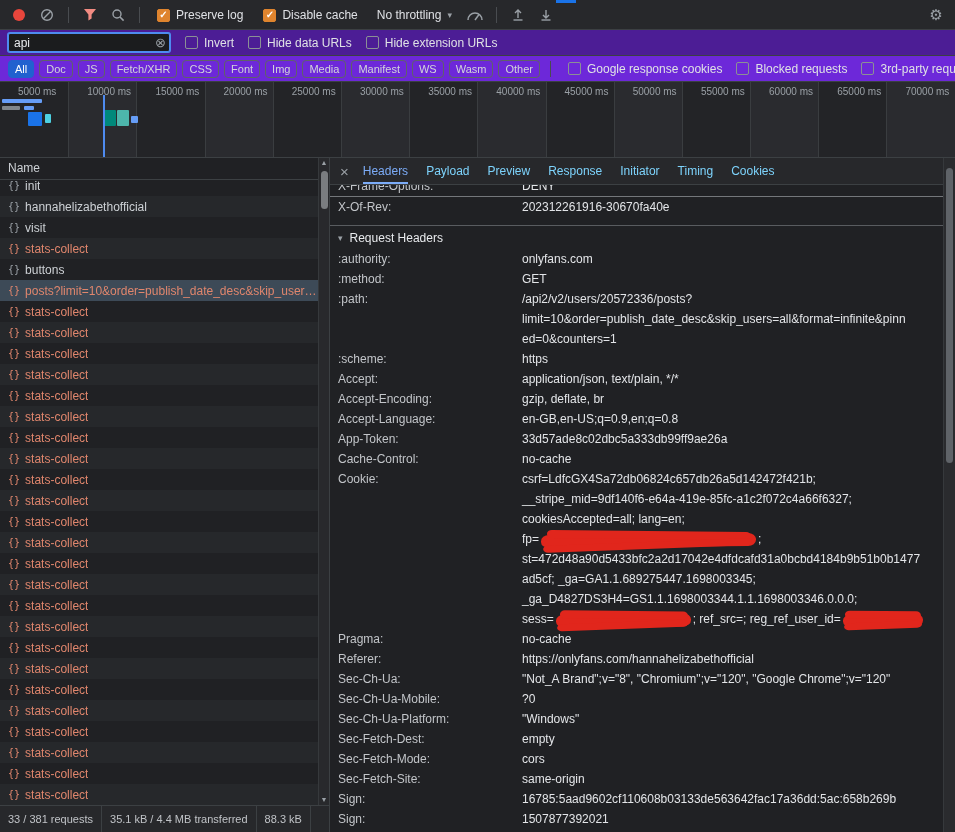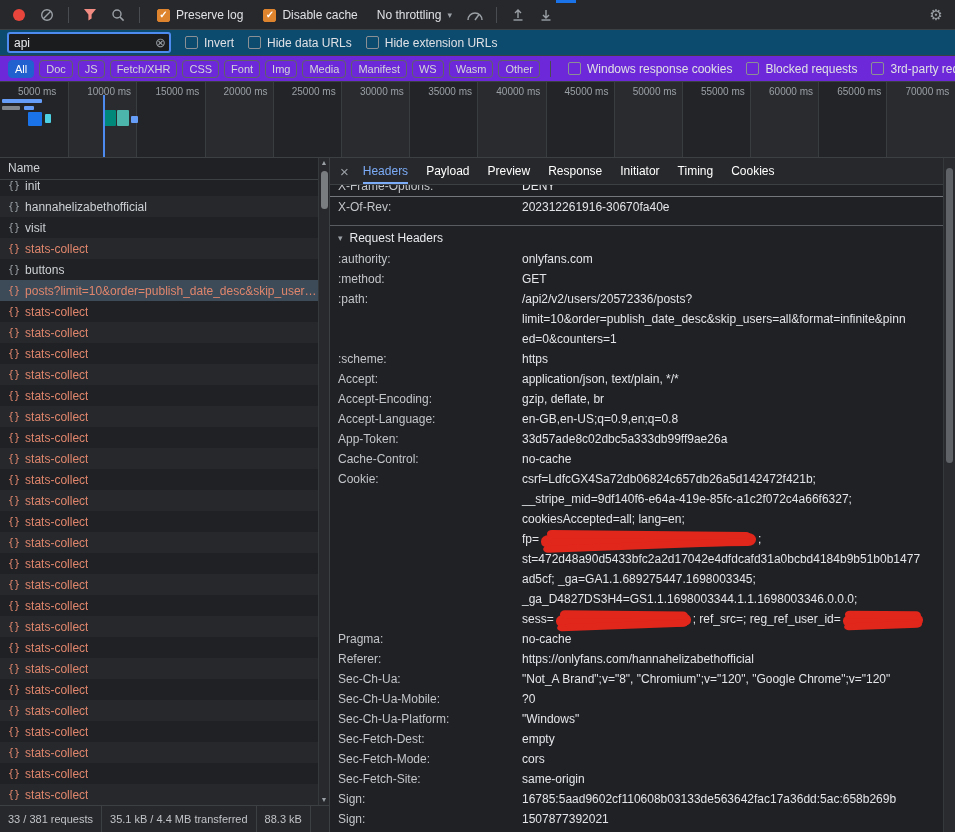--- a/index.html
+++ b/index.html
@@ -11,21 +11,21 @@
     font-size: 12px;
   }
   .devtools { position: relative; width: 955px; height: 832px; display: flex; flex-direction: column; }
 
   .load-strip { position: absolute; top: 0; left: 556px; width: 20px; height: 3px; background: #1a73e8; z-index: 9; }
 
   
   .toolbar-main { height: 30px; flex: 0 0 30px; display: flex; align-items: center; padding: 0 8px; gap: 6px;
     background: #27282b; border-bottom: 1px solid #3c4043; }
   .toolbar-filter { height: 26px; flex: 0 0 26px; display: flex; align-items: center; padding: 0 8px;
-    background: #0c4a6e; border-bottom: 1px solid #3c4043; }
+    background: #4c1d95; border-bottom: 1px solid #3c4043; }
   .toolbar-types { height: 26px; flex: 0 0 26px; display: flex; align-items: center; padding: 0 8px; gap: 6px;
     background: #6d28d9; border-bottom: 1px solid #3c4043; }
   .icon-btn { display: inline-flex; align-items: center; justify-content: center; width: 22px; height: 22px; cursor: pointer; flex: 0 0 auto; }
   .record-dot { width: 12px; height: 12px; border-radius: 50%; background: #e8463c; }
   .gear { font-size: 15px; color: #9aa0a6; }
   .toolbar-divider { width: 1px; height: 16px; background: #494c50; margin: 0 4px; flex: 0 0 1px; }
   .flex-spacer { flex: 1; }
   .cb-row { display: inline-flex; align-items: center; }
   .cb-group { display: inline-flex; align-items: center; gap: 6px; margin: 0 7px; cursor: pointer; color: #dfe1e5; white-space: nowrap; }
   .cb { width: 13px; height: 13px; border: 1px solid #8b9095; border-radius: 2px; display: inline-flex;
@@ -82,21 +82,21 @@
   .statusbar { height: 27px; flex: 0 0 27px; border-top: 1px solid #3c4043; background: #27282b;
     display: flex; align-items: center; font-size: 11px; color: #c0c3c7; overflow: hidden; }
   .status-cell { padding: 0 8px; border-right: 1px solid #3c4043; height: 100%; display: flex; align-items: center; white-space: nowrap; }
 
   
   .right-pane { flex: 1; min-width: 0; display: flex; flex-direction: column; position: relative; background: #202124; }
   .dtabs { height: 27px; flex: 0 0 27px; display: flex; align-items: center; gap: 14px; padding: 0 10px 0 10px;
     border-bottom: 1px solid #3c4043; background: #27282b; padding-right: 14px; }
   .tab-close { color: #9aa0a6; font-size: 15px; cursor: pointer; line-height: 1; }
   .dtab-wrap { display: inline-flex; align-items: center; gap: 18px; height: 100%; }
-  .dtab { color: #ffffff; height: 100%; display: inline-flex; align-items: center; border-bottom: 2px solid transparent;
+  .dtab { color: #7dd3fc; height: 100%; display: inline-flex; align-items: center; border-bottom: 2px solid transparent;
     padding-top: 1px; cursor: pointer; white-space: nowrap; }
   .dtab.active { color: #7cacf8; border-bottom-color: #7cacf8; }
 
   .hdr-scroll { flex: 1; overflow: hidden; min-height: 0; }
   .hdr-inner { margin-top: -9px; }
   .hdr-row { display: flex; align-items: flex-start; }
   .hdr-row.first-clipped { border-bottom: 1px solid #74777b; }
   .hdr-name { flex: 0 0 192px; padding-left: 8px; color: #c2c5c9; line-height: 20px; white-space: nowrap; }
   .hdr-value { flex: 1; color: #e3e5e8; line-height: 20px; word-break: break-all; padding-right: 6px; }
   .hdr-line { min-height: 20px; }
@@ -215,21 +215,21 @@
         <span class="chip">Media</span>
         <span class="chip">Manifest</span>
         <span class="chip">WS</span>
         <span class="chip">Wasm</span>
         <span class="chip">Other</span>
       </span>
     <span class="toolbar-divider"></span>
     <span class="cb-row">
         <label class="cb-group">
           <span class="cb"></span>
-          <span class="cb-label">Windows response cookies</span>
+          <span class="cb-label">Google response cookies</span>
         </label>
         <label class="cb-group">
           <span class="cb"></span>
           <span class="cb-label">Blocked requests</span>
         </label>
         <label class="cb-group">
           <span class="cb"></span>
           <span class="cb-label">3rd-party requests</span>
         </label>
       </span>

